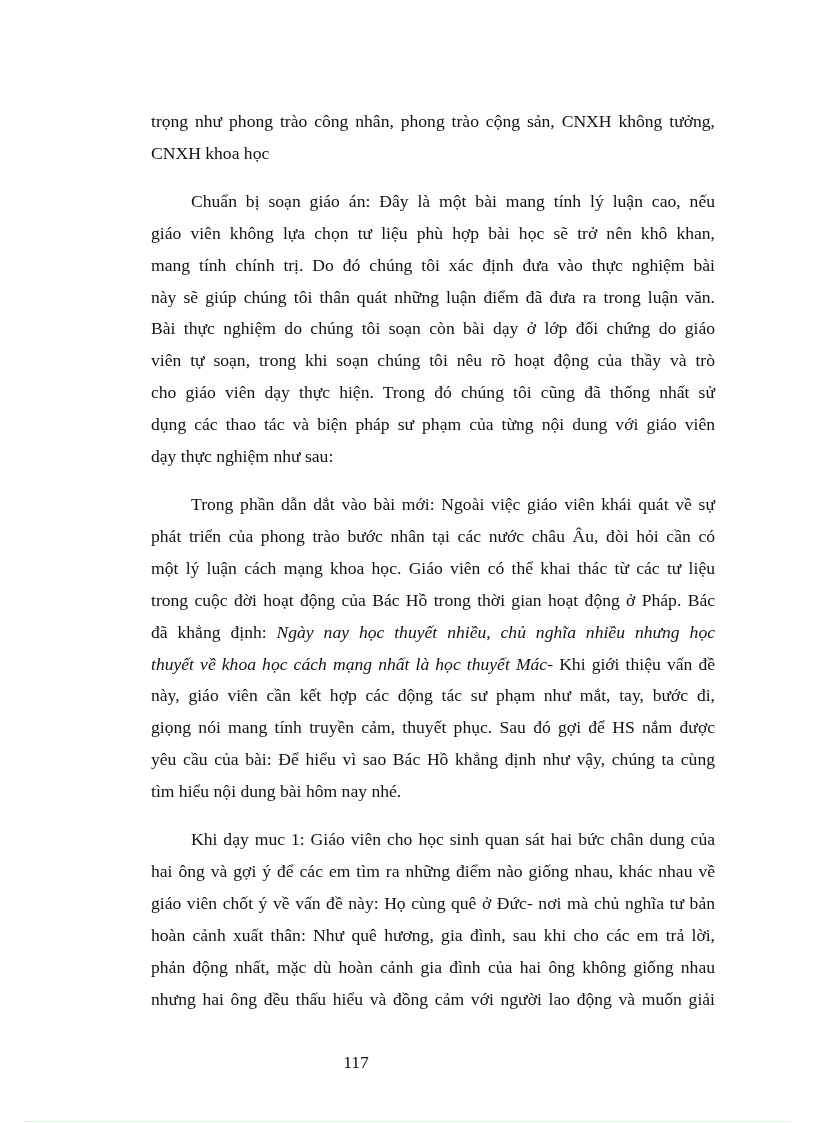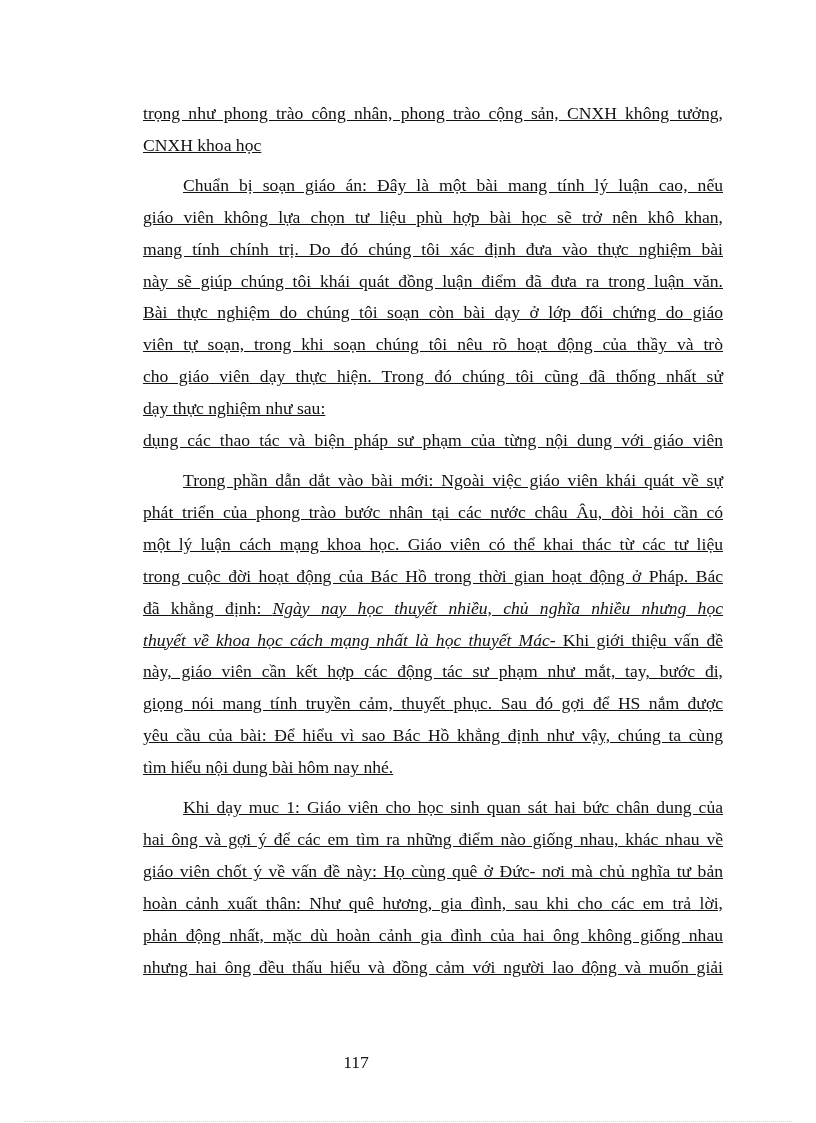--- a/index.html
+++ b/index.html
@@ -6,21 +6,21 @@
   body { width: 816px; height: 1123px; position: relative; overflow: hidden; }
   .page {
     position: absolute; left: 0; top: 0; width: 816px; height: 1123px; background: #fff;
   }
   .content {
     position: absolute; left: 135px; top: 90px; width: 596px;
     font-family: "Liberation Serif", "DejaVu Serif", serif;
     font-size: 17.6px; line-height: 31.9px; color: #111;
     text-align: justify;
   }
-  .content p { margin: 8px; text-decoration: underline; }
+  .content p { margin: 16px; }
   .line { display: block; text-align: justify; text-align-last: justify; white-space: nowrap; }
   .line.last { text-align-last: left; }
   em { font-style: italic; }
   .page-number {
     position: absolute; left: 0; width: 712px; top: 1052px; text-align: center;
     font-family: "Liberation Serif", "DejaVu Serif", serif; font-size: 17.6px; color: #111;
   }
   .footer-rule {
     position: absolute; left: 24px; right: 24px; top: 1121px; height: 0;
     border-top: 1px dotted #b8f0b8;
@@ -35,26 +35,26 @@
     <p>
       <span class="line">trọng như phong trào công nhân, phong trào cộng sản, CNXH không tưởng,</span>
       <span class="line last">CNXH khoa học</span>
     </p>
 
 
     <p>
       <span class="line" style="padding-left:40px">Chuẩn bị soạn giáo án: Đây là một bài mang tính lý luận cao, nếu</span>
       <span class="line">giáo viên không lựa chọn tư liệu phù hợp bài học sẽ trở nên khô khan,</span>
       <span class="line">mang tính chính trị. Do đó chúng tôi xác định đưa vào thực nghiệm bài</span>
-      <span class="line">này sẽ giúp chúng tôi khái quát đồng luận điểm đã đưa ra trong luận văn.</span>
+      <span class="line">này sẽ giúp chúng tôi thân quát những luận điểm đã đưa ra trong luận văn.</span>
       <span class="line">Bài thực nghiệm do chúng tôi soạn còn bài dạy ở lớp đối chứng do giáo</span>
       <span class="line">viên tự soạn, trong khi soạn chúng tôi nêu rõ hoạt động của thầy và trò</span>
       <span class="line">cho giáo viên dạy thực hiện. Trong đó chúng tôi cũng đã thống nhất sử</span>
+      <span class="line">dụng các thao tác và biện pháp sư phạm của từng nội dung với giáo viên</span>
       <span class="line last">dạy thực nghiệm như sau:</span>
-      <span class="line">dụng các thao tác và biện pháp sư phạm của từng nội dung với giáo viên</span>
     </p>
 
     <p>
       <span class="line" style="padding-left:40px">Trong phần dẫn dắt vào bài mới: Ngoài việc giáo viên khái quát về sự</span>
       <span class="line">phát triển của phong trào bước nhân tại các nước châu Âu, đòi hỏi cần có</span>
       <span class="line">một lý luận cách mạng khoa học. Giáo viên có thể khai thác từ các tư liệu</span>
       <span class="line">trong cuộc đời hoạt động của Bác Hồ trong thời gian hoạt động ở Pháp. Bác</span>
       <span class="line"><span>đã khẳng định: </span><em>Ngày nay học thuyết nhiều, chủ nghĩa nhiều nhưng học</em></span>
       <span class="line"><em>thuyết về khoa học cách mạng nhất là học thuyết Mác</em><span>- Khi giới thiệu vấn đề</span></span>
       <span class="line">này, giáo viên cần kết hợp các động tác sư phạm như mắt, tay, bước đi,</span>

